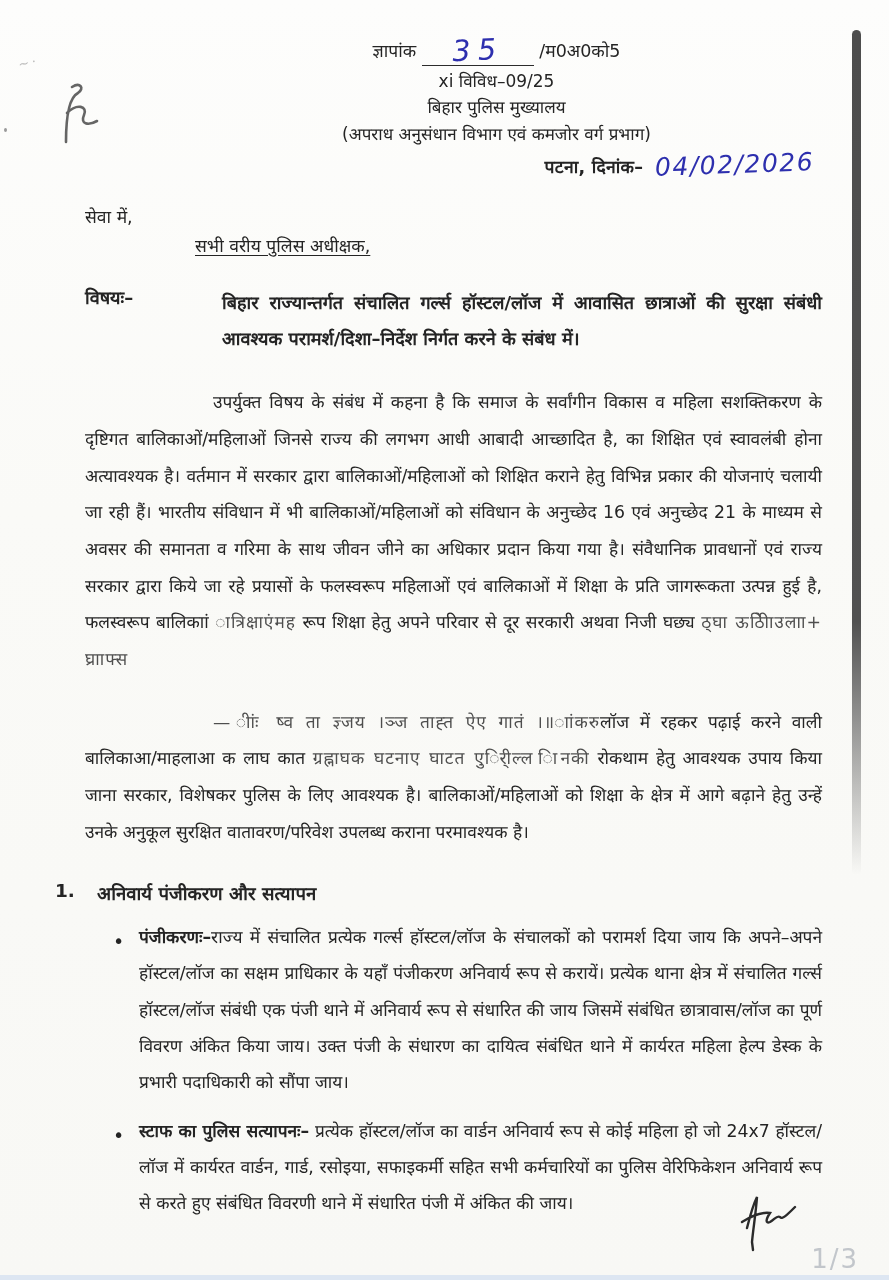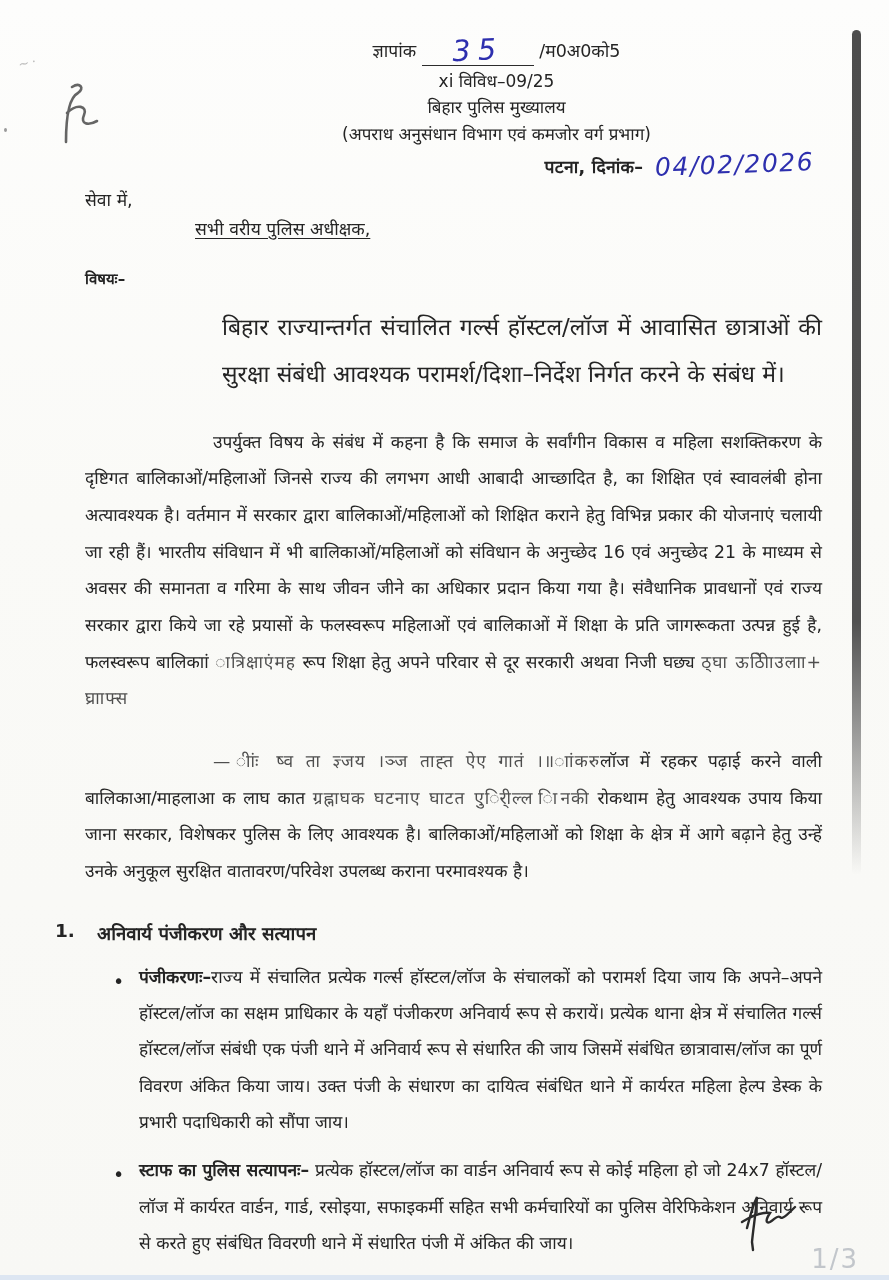--- a/index.html
+++ b/index.html
@@ -25,27 +25,27 @@
   .header{position:relative;text-align:center;padding-top:34px;font-size:17px;line-height:1.55;transform:translateX(52px);}
   .memo-line{font-size:17.5px;margin-bottom:2px;}
   .memo-underline{display:inline-block;width:112px;border-bottom:1.6px solid #2c2c2c;text-align:center;vertical-align:baseline;}
   .hand{color:#2d2fae;font-style:italic;}
   .memo-number{font-size:29px;letter-spacing:7px;display:inline-block;transform:rotate(-3deg) translateY(3px);line-height:0.9;}
   .date-line{text-align:right;padding-right:8px;margin-top:3px;font-size:17.5px;}
   .date-line .label{font-weight:bold;letter-spacing:0.3px;}
   .hand-date{font-size:25px;letter-spacing:1.5px;display:inline-block;transform:rotate(-2deg);margin-left:6px;}
 
   .content{position:relative;margin:0 67px 0 85px;}
-  .salutation{margin-top:8px;font-size:17.5px;}
+  .salutation{margin-top:25px;font-size:17.5px;}
   .addressee{margin-left:110px;margin-top:4px;font-size:17.5px;line-height:1.62;}
   .addressee .u{text-decoration:underline;text-underline-offset:3px;}
 
   .subject-row{display:flex;margin-top:24px;}
-  .subject-label{flex:0 0 137px;font-weight:bold;font-size:15px;}
-  .subject-text{font-weight:normal;font-size:23px;line-height:2.05;text-align:justify;margin-top:36px;}
+  .subject-label{flex:0 0 137px;font-weight:bold;font-size:18px;}
+  .subject-text{font-weight:bold;font-size:18px;line-height:2.05;text-align:justify;}
 
   .para{margin-top:26px;font-size:17.3px;line-height:2.12;text-align:justify;text-indent:128px;}
   .smudge{filter:blur(0.7px);opacity:0.8;letter-spacing:1px;}
 
   .section-head{display:flex;margin:30px 0 0 -30px;font-size:18.5px;font-weight:bold;}
   .section-num{flex:0 0 42px;}
   .bullets{list-style:none;margin:14px 0 0 0;padding:0 0 0 28px;}
   .bullets li{position:relative;padding-left:26px;margin-top:12px;font-size:17.3px;line-height:2.1;text-align:justify;}
   .bullet-dot{position:absolute;left:0;top:3px;font-size:19px;}
   .bullet-label{font-weight:bold;}

